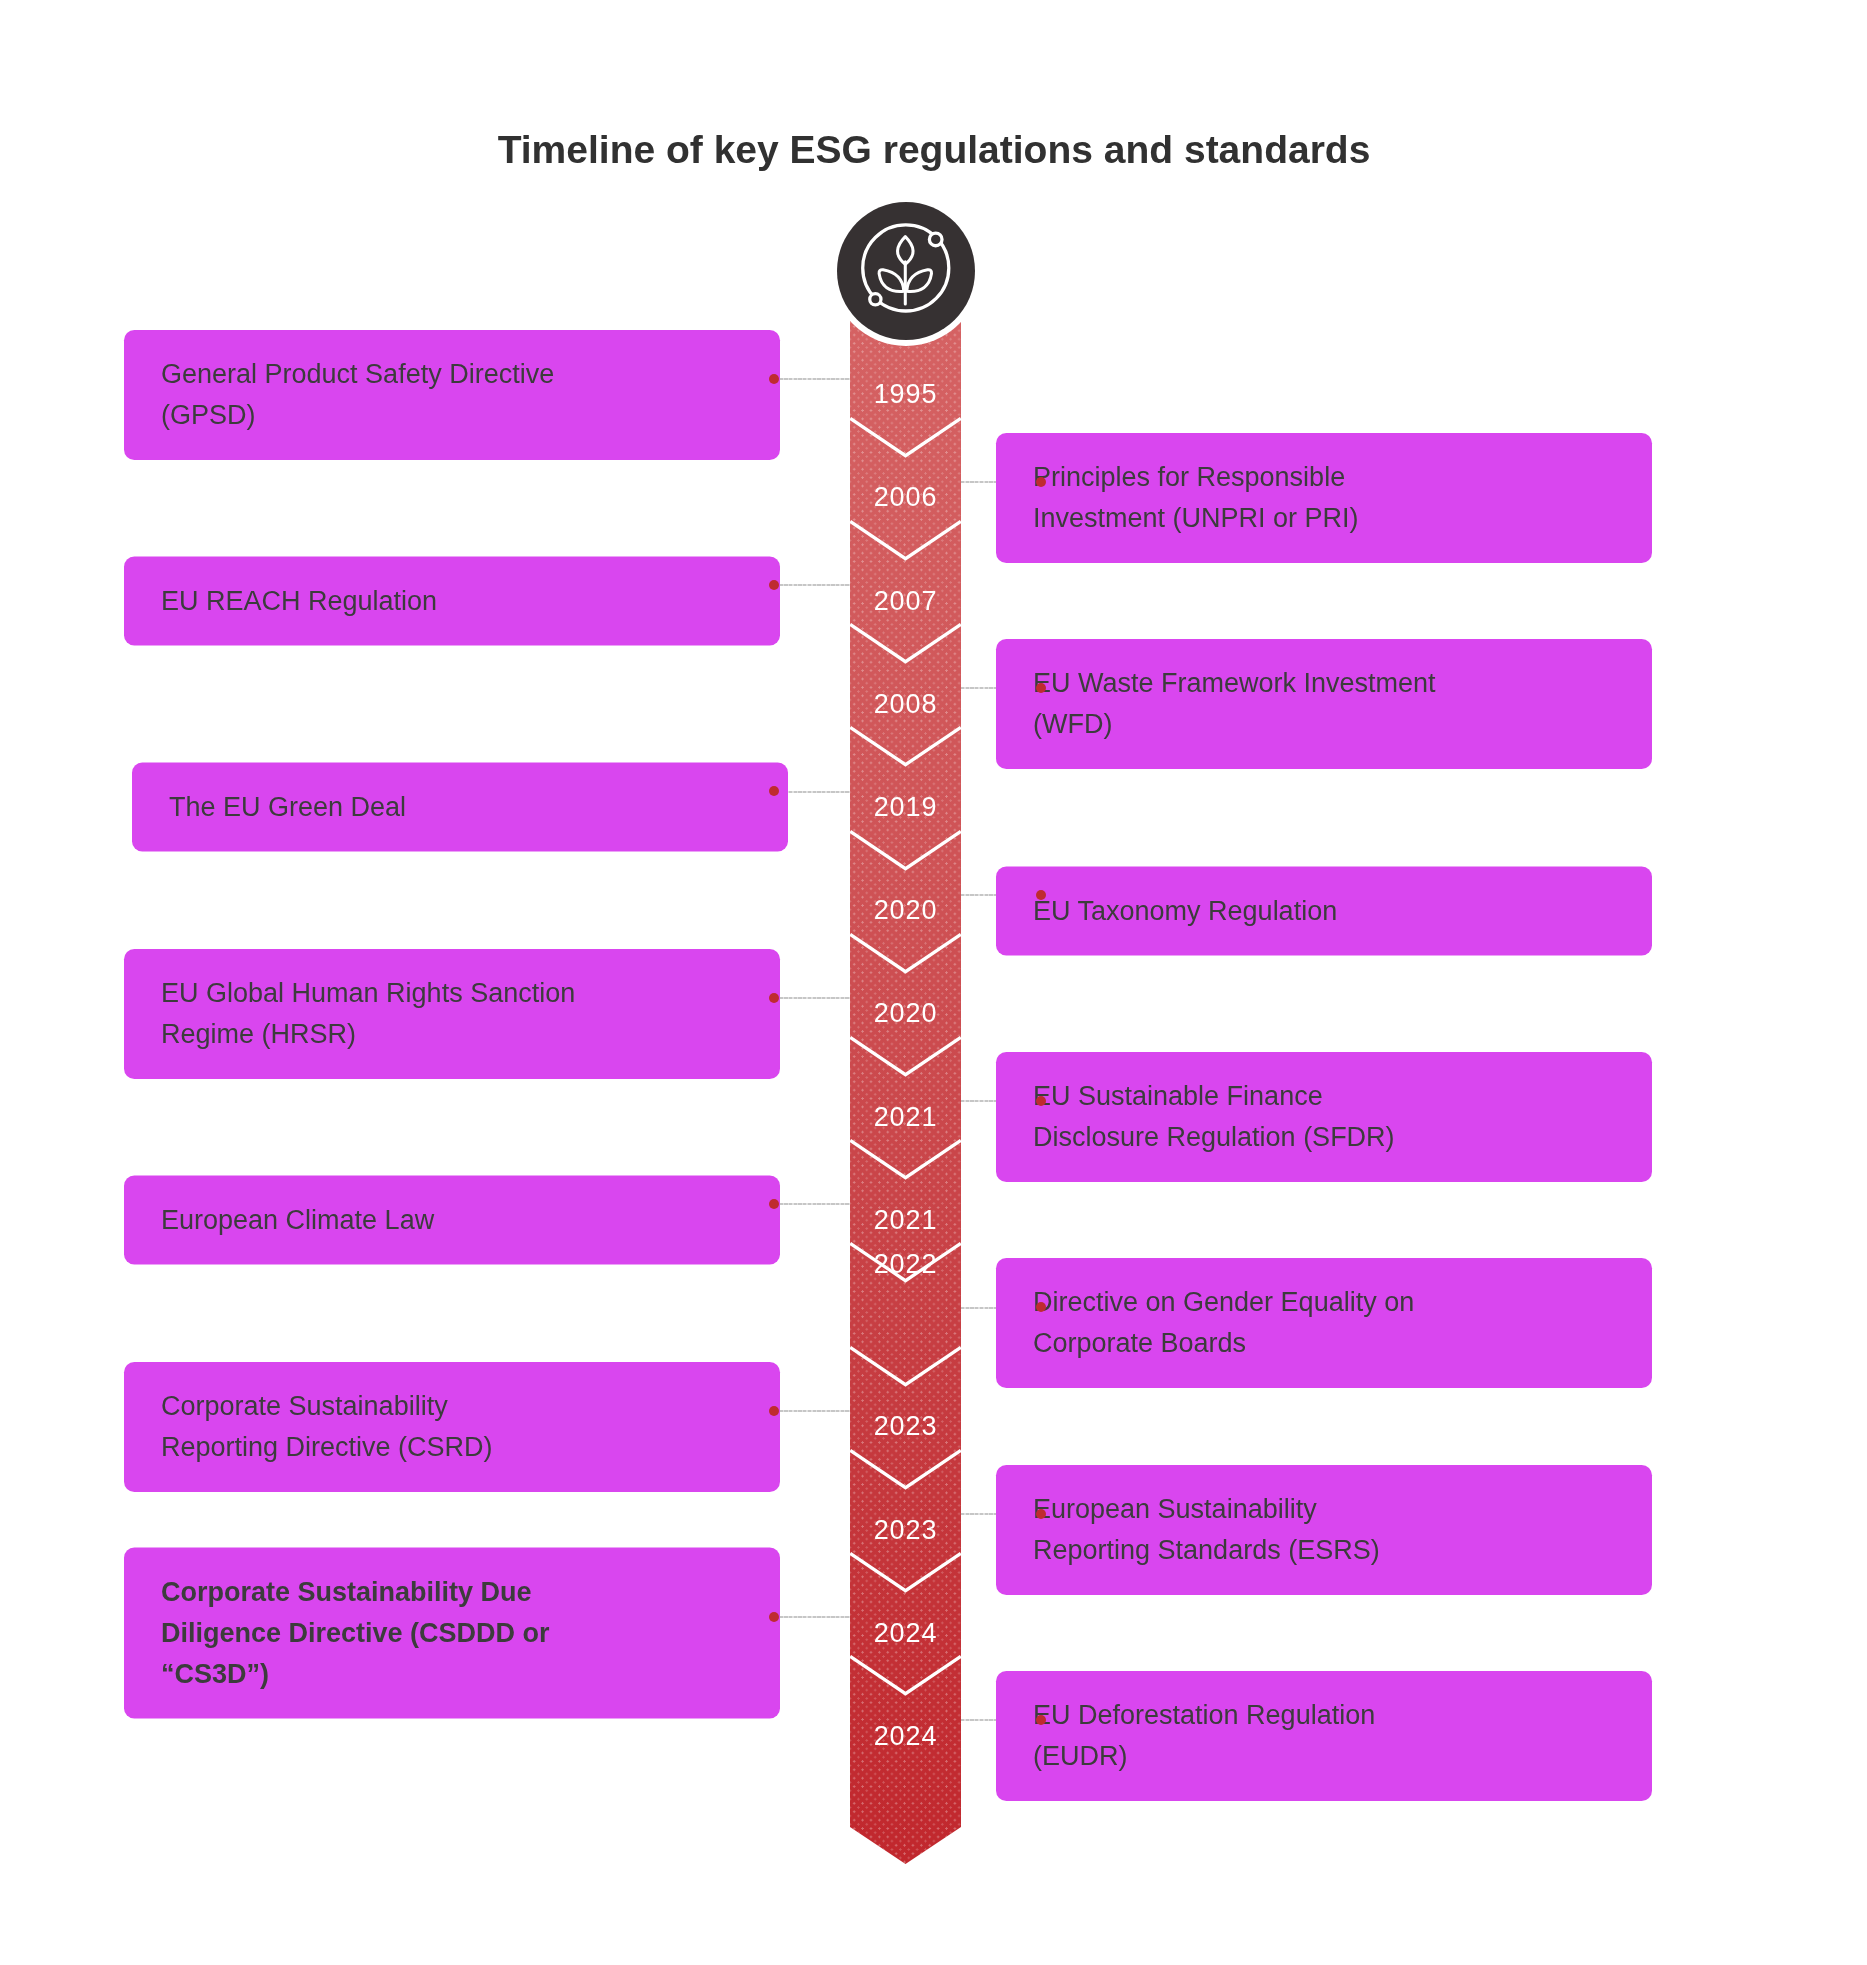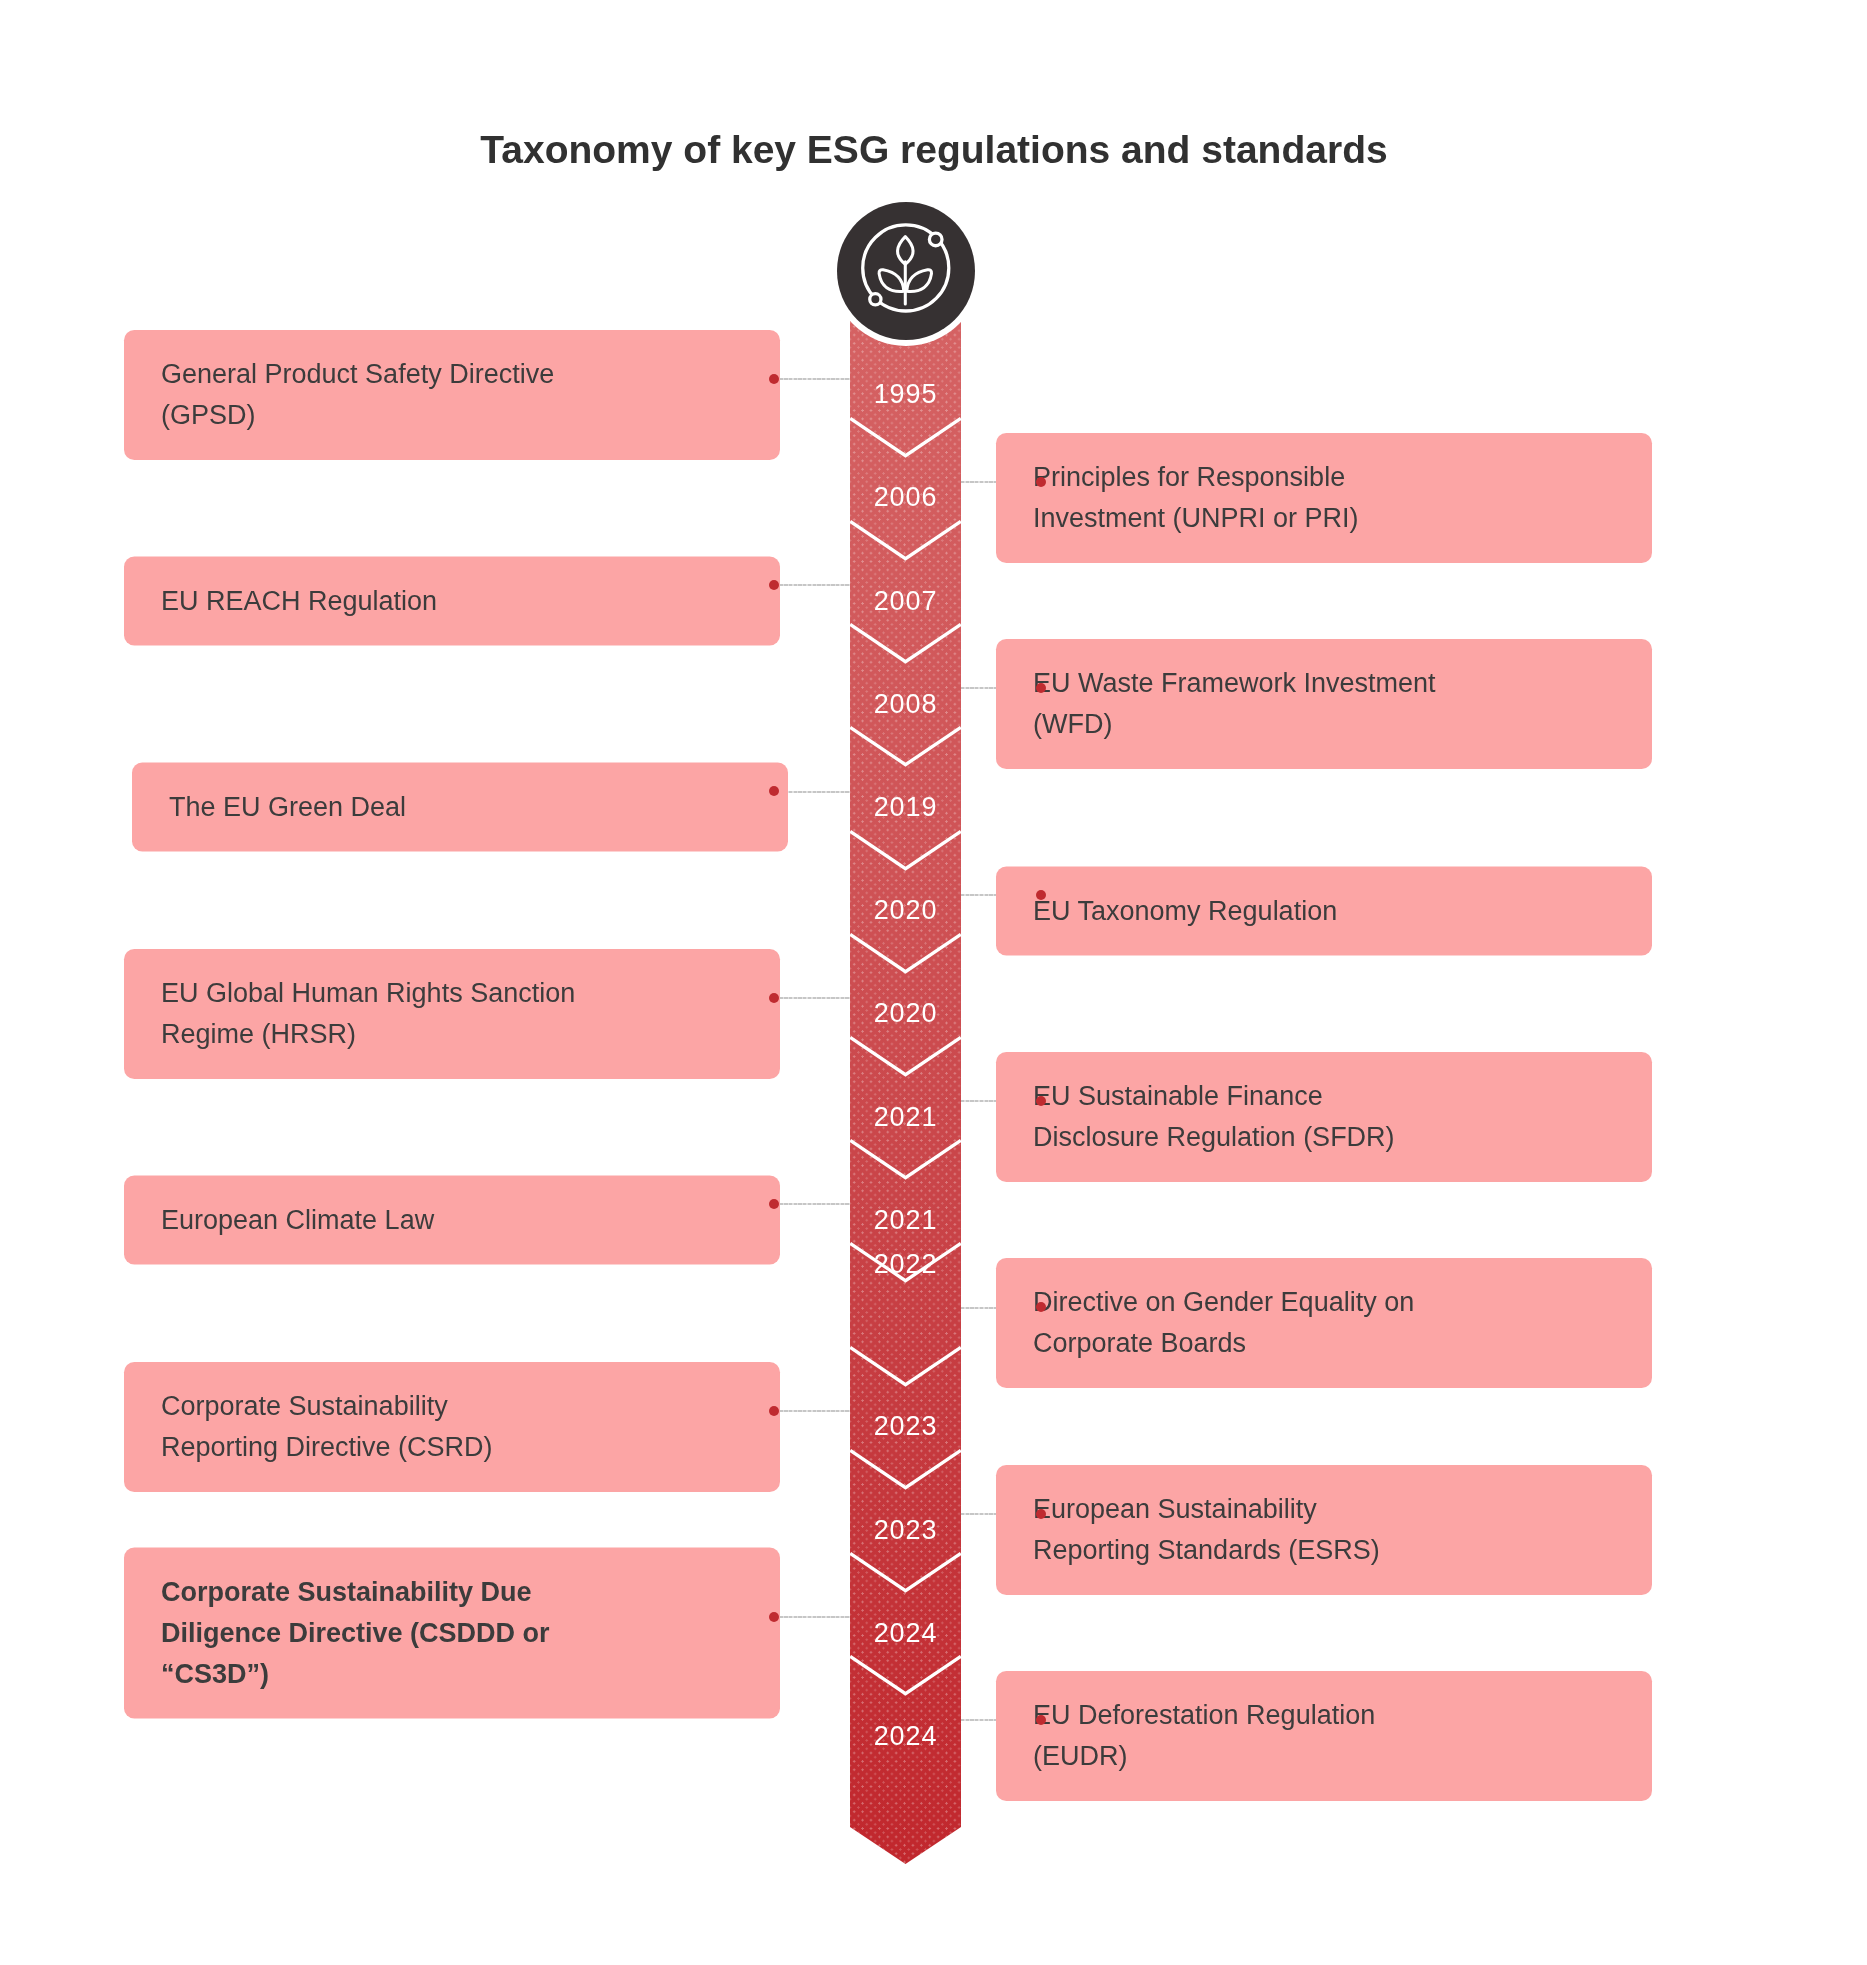--- a/index.html
+++ b/index.html
@@ -32,41 +32,41 @@
   .chev{position:absolute;left:0;width:111px;height:42px;}
   
   .badge{
     position:absolute;left:837px;top:202px;width:138px;height:138px;
     background:#363132;border-radius:50%;
     box-shadow:0 0 0 6px #ffffff;
     z-index:5;
   }
   
   .card{
-    position:absolute;width:656px;background:#fca5a5;border-radius:10.3px;
+    position:absolute;width:656px;background:#d946ef;border-radius:10.3px;
     padding:24px 37px;box-sizing:border-box;
     transform:translateY(-50%);
     font-size:27px;line-height:41px;color:#3c3c3c;
     white-space:pre-line;z-index:2;
   }
   .card.left{left:124px;}
   .card.right{left:996px;}
   .conn{
     position:absolute;height:1.9px;z-index:1;
     background:repeating-linear-gradient(90deg,#c6c6c6 0 3.3px,#e2e2e2 3.3px 4.7px);
   }
   .dot{
     position:absolute;width:10.3px;height:10.3px;border-radius:50%;
     background:#bf2b30;z-index:4;
   }
 </style>
 </head>
 <body>
 
-<h1 class="page-title">Taxonomy of key ESG regulations and standards</h1>
+<h1 class="page-title">Timeline of key ESG regulations and standards</h1>
 
 <div class="conn" style="left:775px;top:378px;width:75px;"></div>
 <div class="conn" style="left:961px;top:481px;width:77px;"></div>
 <div class="conn" style="left:775px;top:584px;width:75px;"></div>
 <div class="conn" style="left:961px;top:687px;width:77px;"></div>
 <div class="conn" style="left:775px;top:791px;width:75px;"></div>
 <div class="conn" style="left:961px;top:894px;width:77px;"></div>
 <div class="conn" style="left:775px;top:997px;width:75px;"></div>
 <div class="conn" style="left:961px;top:1100px;width:77px;"></div>
 <div class="conn" style="left:775px;top:1203px;width:75px;"></div>

